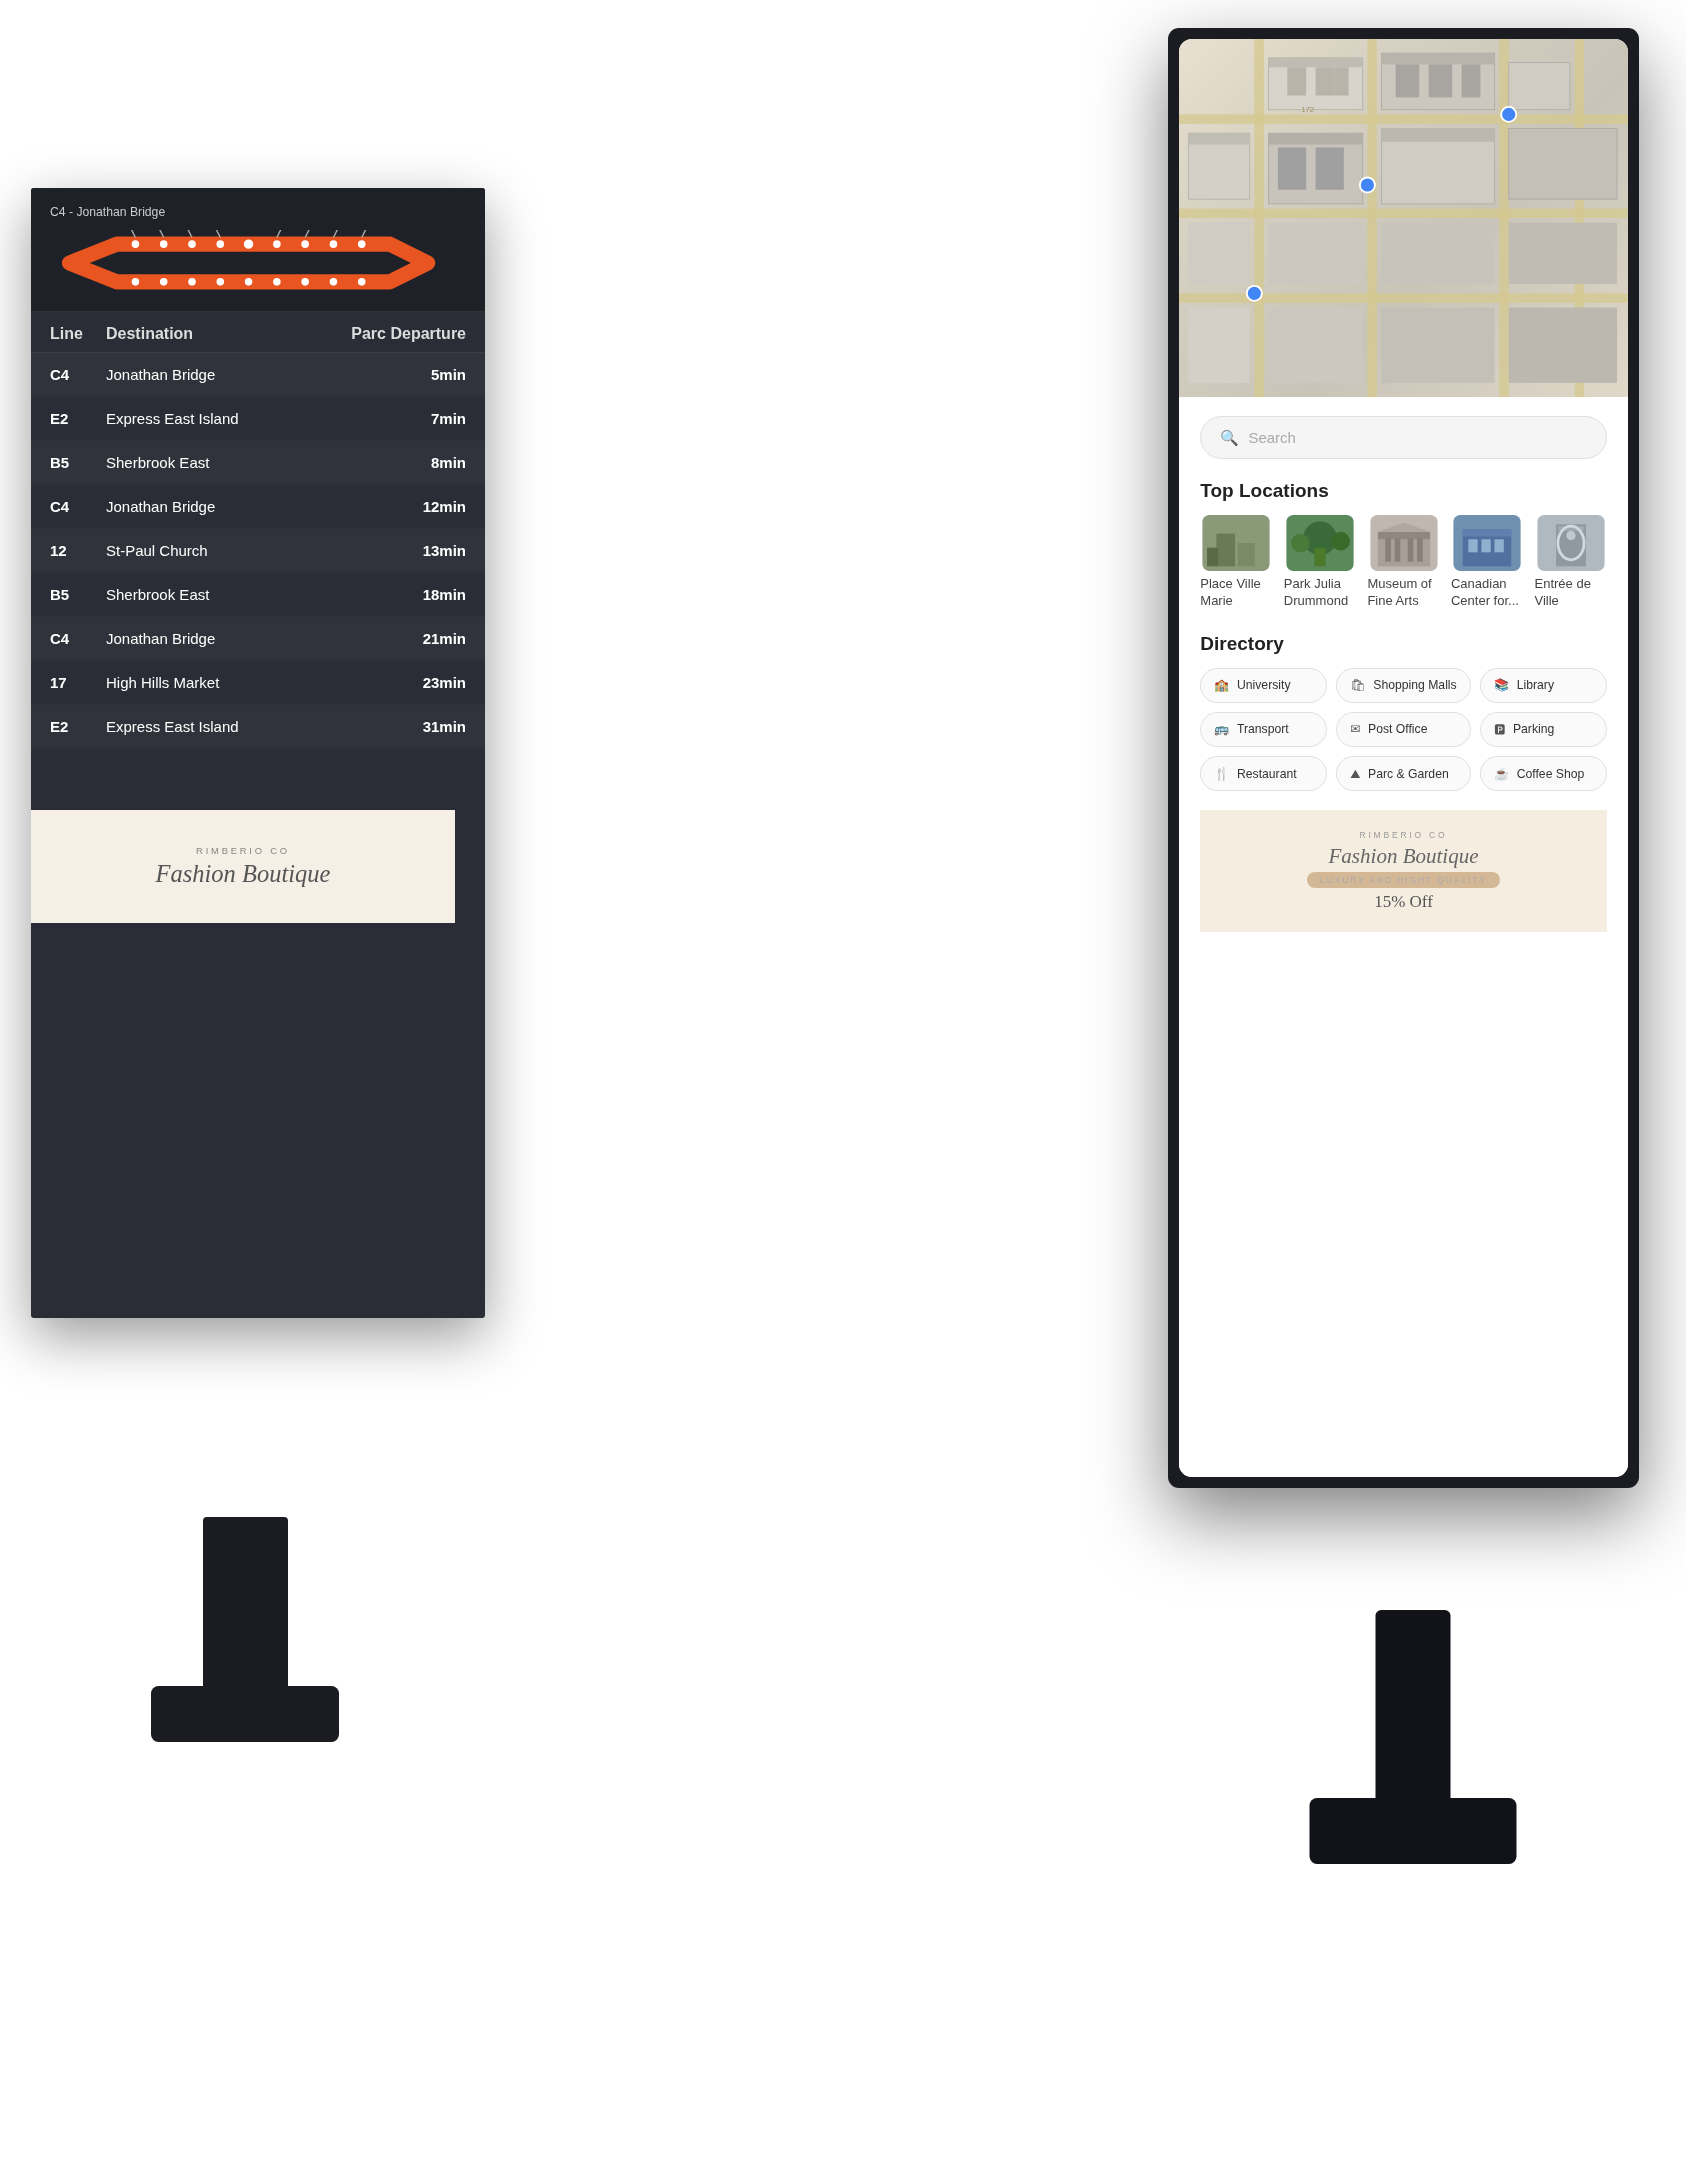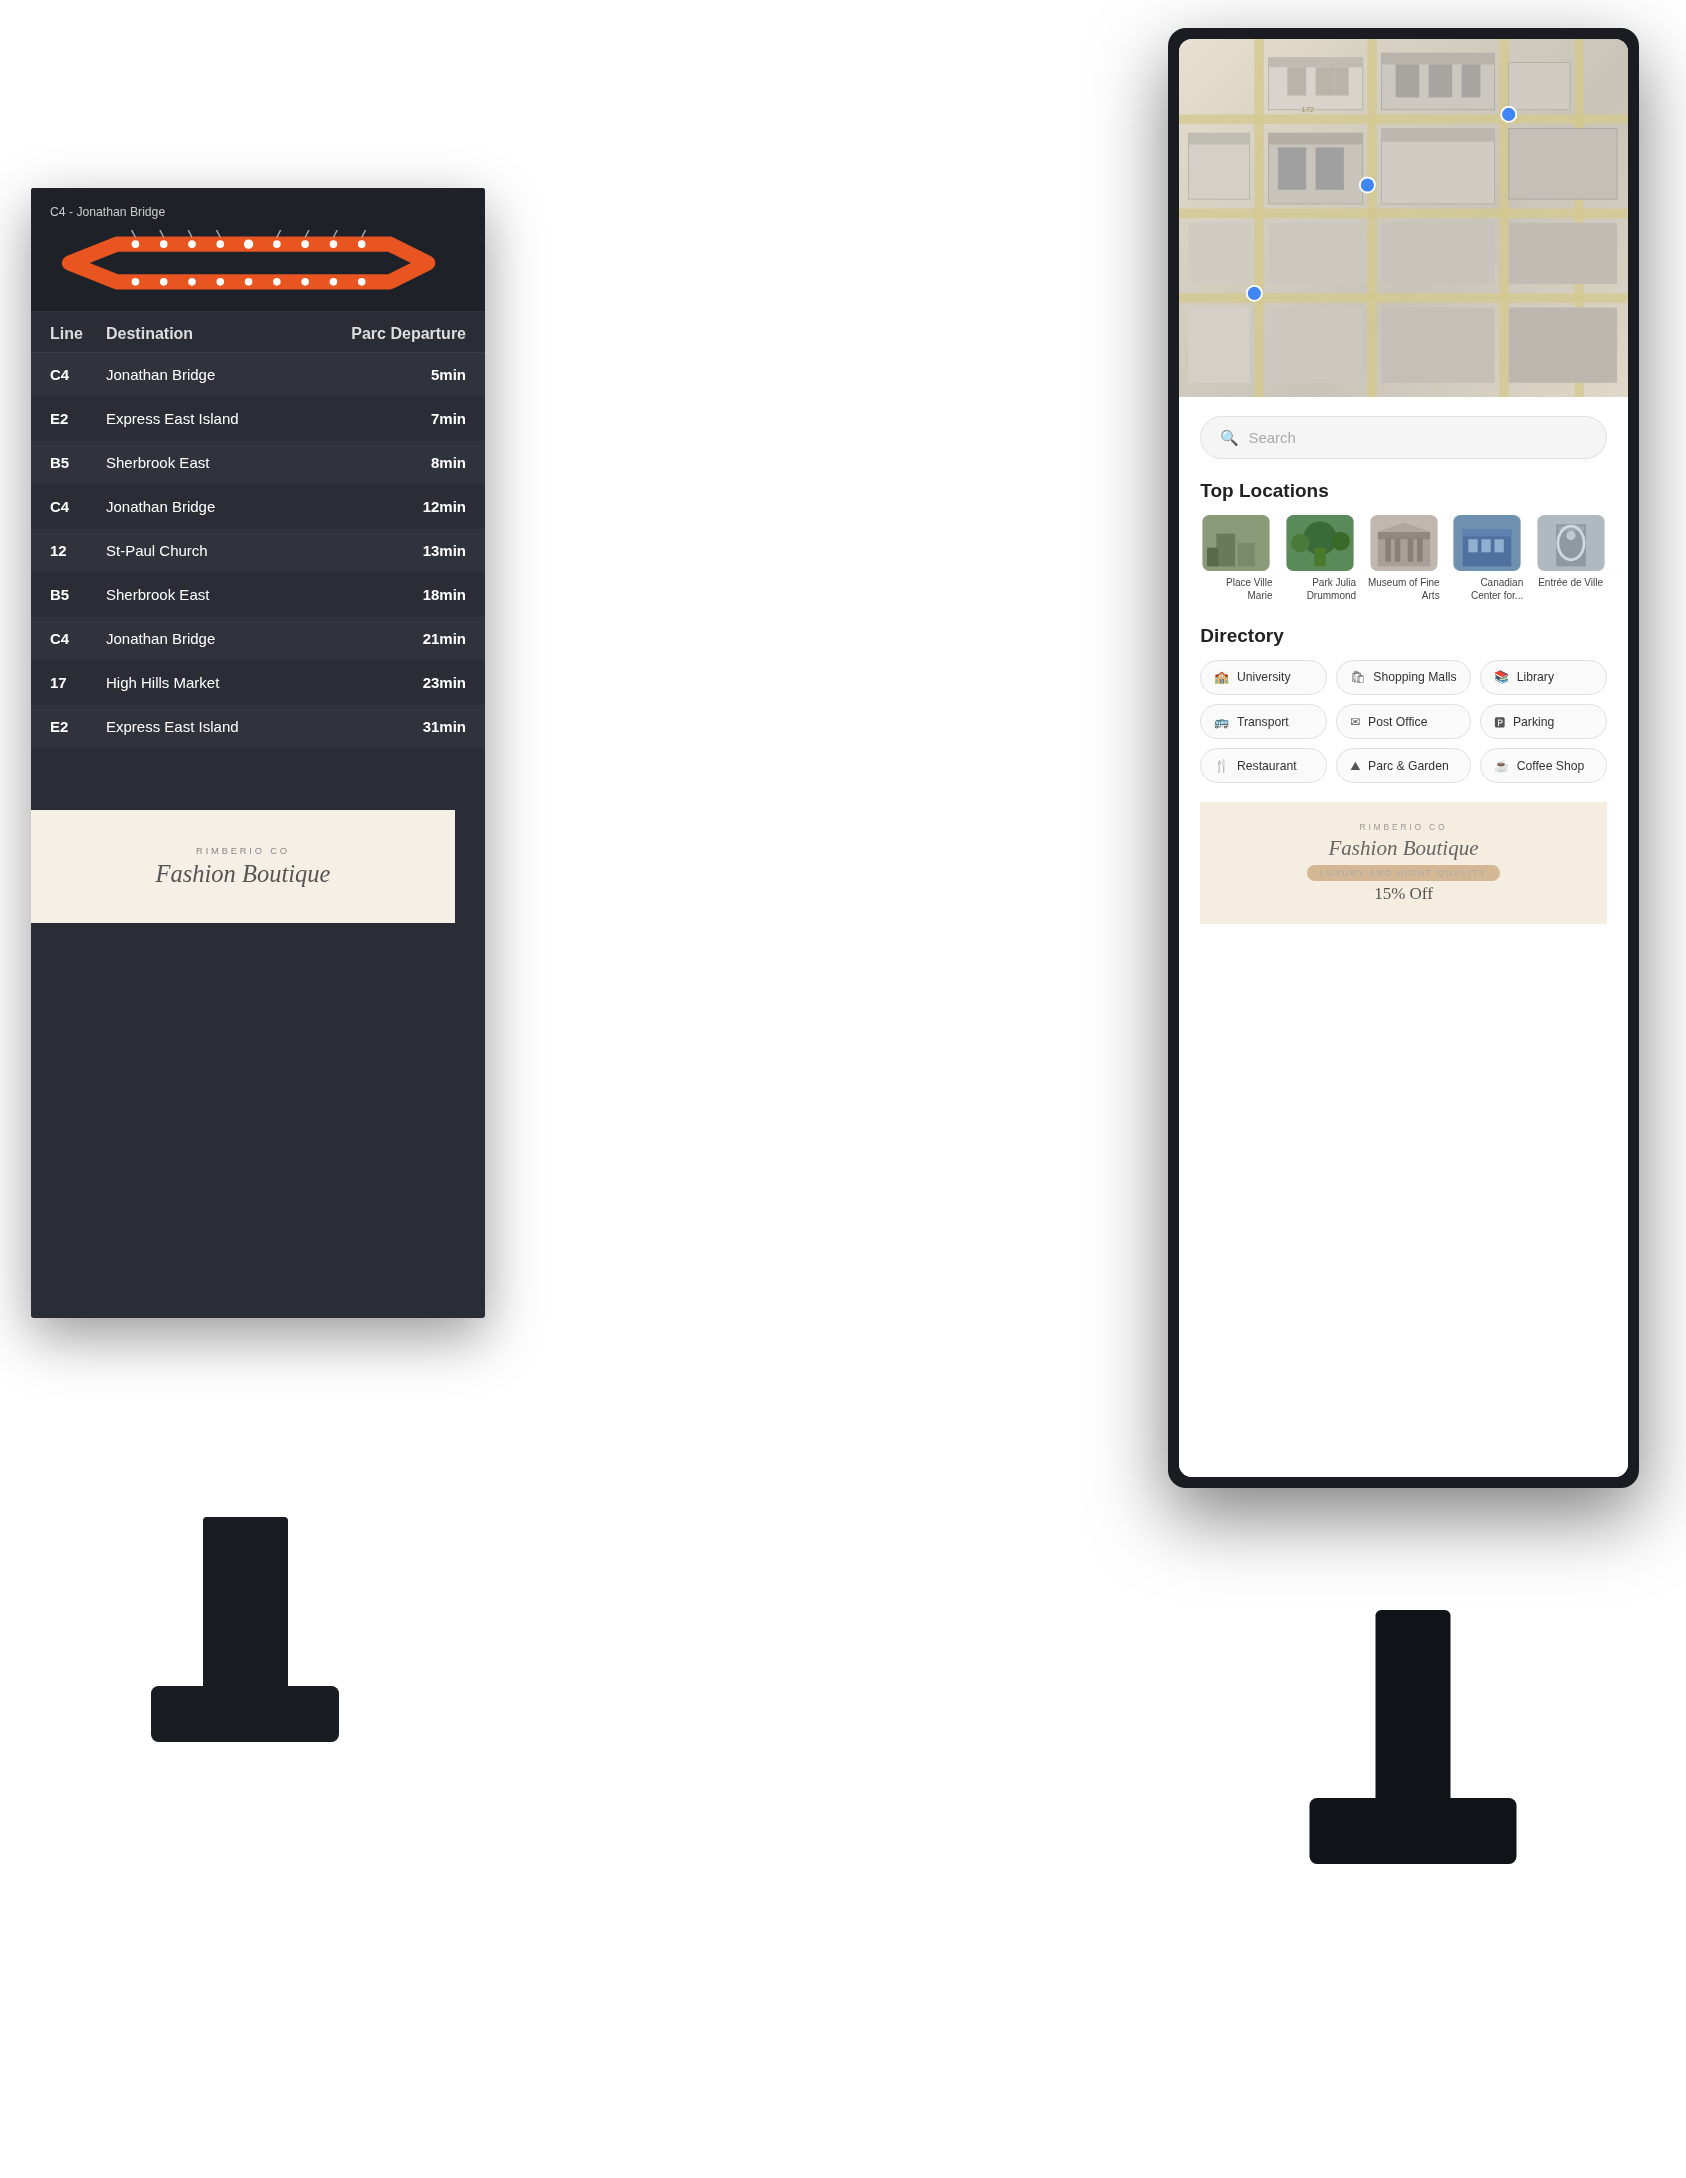--- a/index.html
+++ b/index.html
@@ -161,21 +161,21 @@
       height: 1836px;
     }
 
     .kiosk-right-enclosure {
       position: absolute;
       top: 0;
       left: 0;
       width: 471px;
       height: 1460px;
       background: #1a1c22;
-      border-radius: 18px;
+      border-radius: 11px;
       box-shadow: 0 28px 75px rgba(0,0,0,0.5);
       overflow: hidden;
       padding: 11.3px;
     }
 
     .kiosk-right-screen {
       width: 100%;
       height: 100%;
       background: #ffffff;
       border-radius: 13px;
@@ -246,23 +246,23 @@
 
     .location-thumb {
       width: 68px;
       height: 56px;
       border-radius: 7.5px;
       overflow: hidden;
       position: relative;
     }
 
     .location-name {
-      font-size: 10px;
+      font-size: 13px;
       color: #444;
-      text-align: right;
+      text-align: left;
       line-height: 1.3;
     }
 
     
     .directory-grid {
       display: grid;
       grid-template-columns: 1fr 1fr 1fr;
       gap: 9.4px;
       margin-bottom: 19px;
     }

